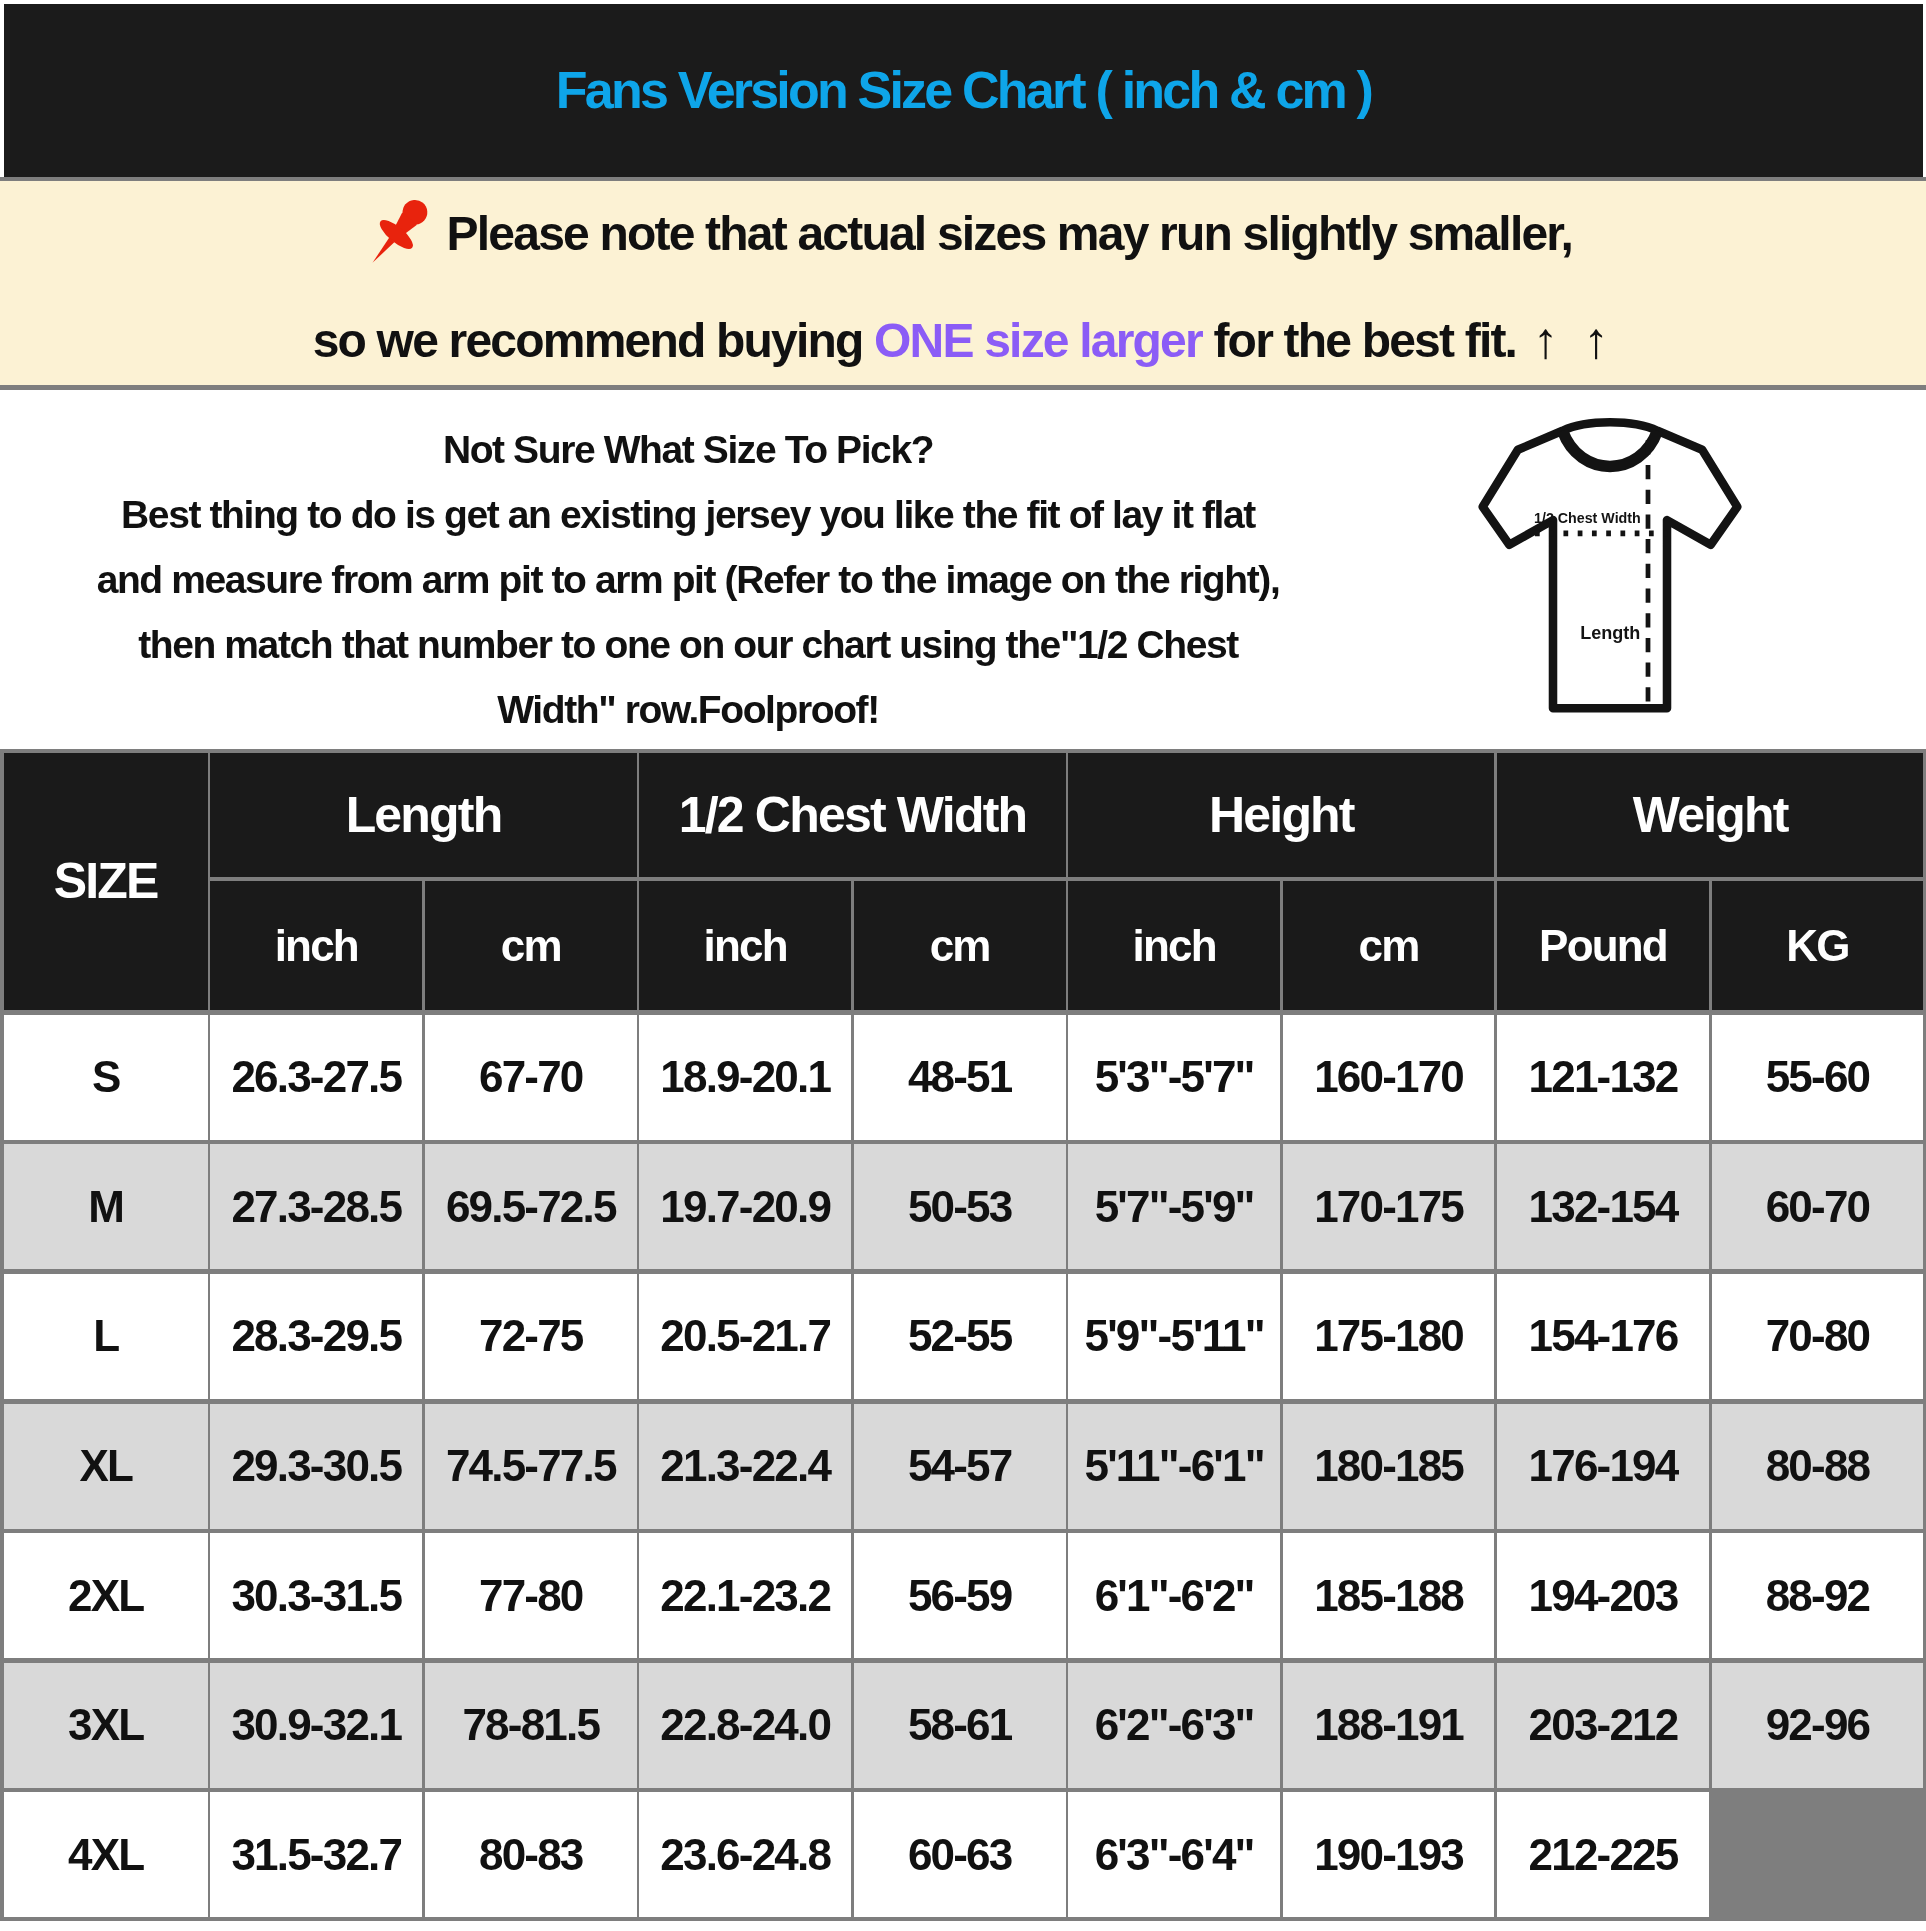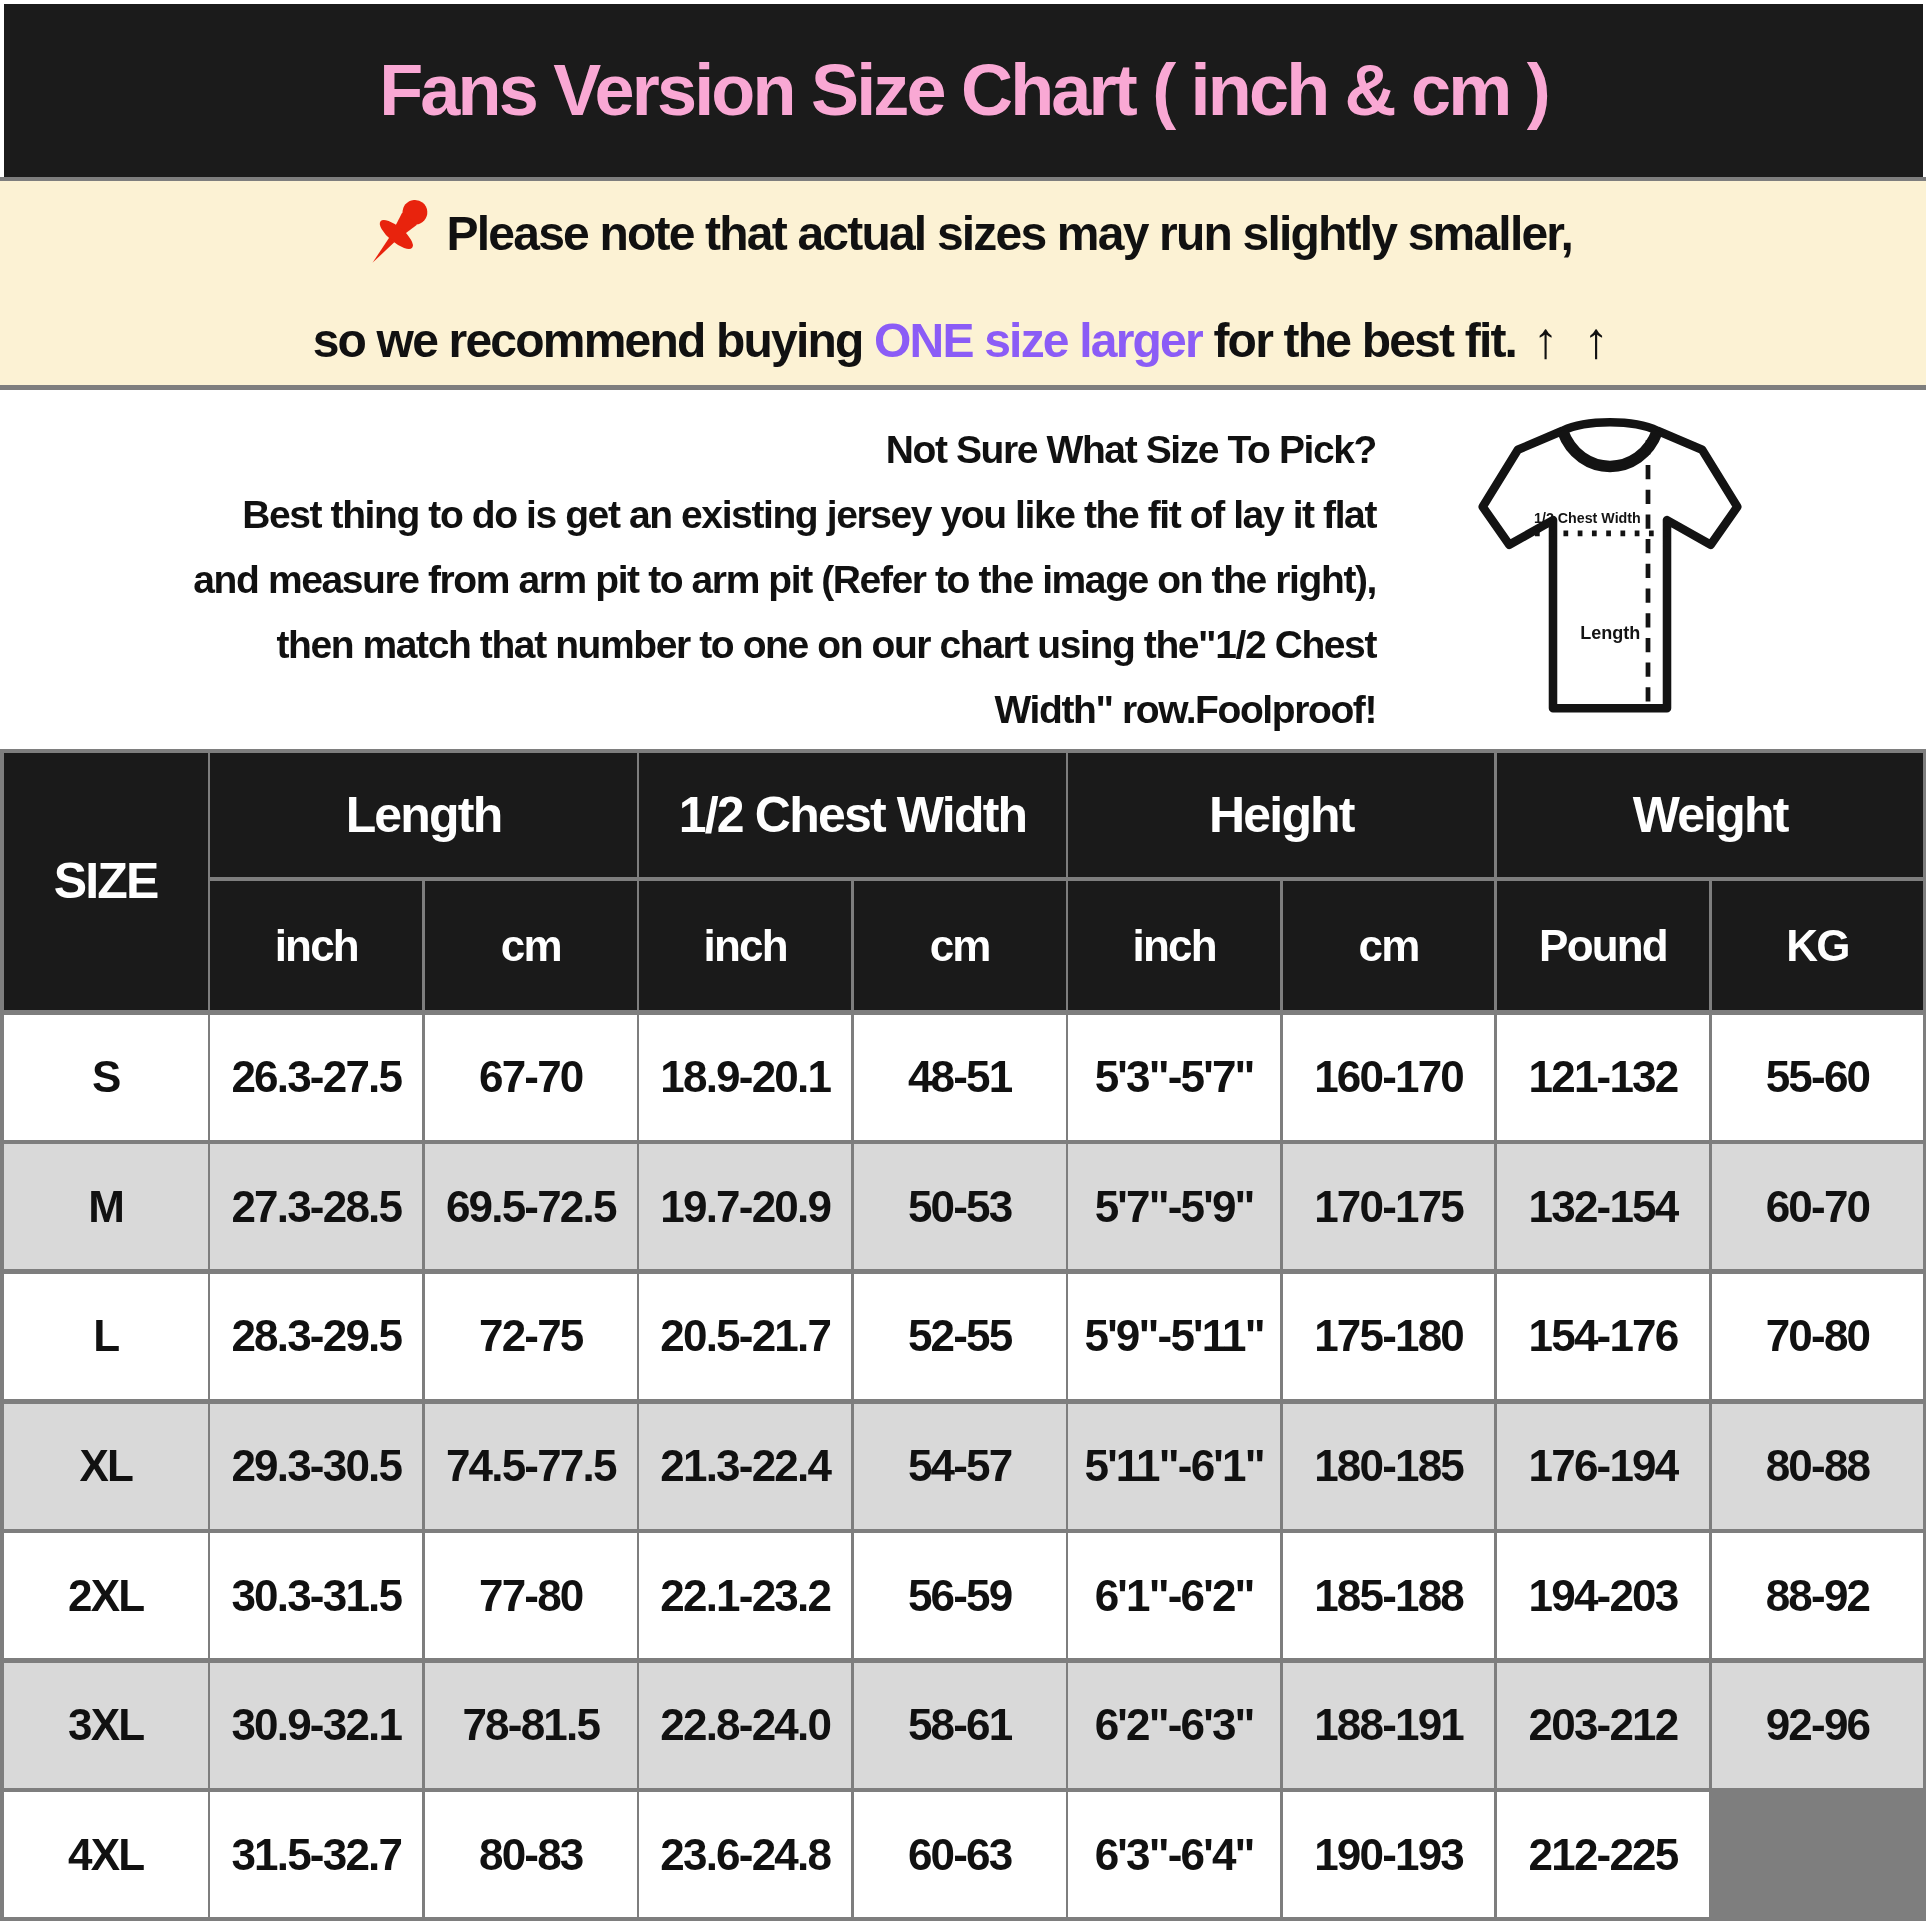--- a/index.html
+++ b/index.html
@@ -8,38 +8,38 @@
     position:relative; width:1927px; height:1931px; background:#ffffff;
     font-family:"Liberation Sans","DejaVu Sans",sans-serif; font-weight:bold; color:#111;
     padding-top:3.7px; overflow:hidden;
   }
   
   .title-bar{
     height:173px; margin:0 3.7px; background:#1b1b1b;
     display:flex; align-items:center; justify-content:center;
   }
   .title-bar h1{
-    color:#f9a8d4; font-size:72px; letter-spacing:-2.8px; font-weight:bold;
+    color:#0ea5e9; font-size:52px; letter-spacing:-2.8px; font-weight:bold;
   }
   .rule{ height:4.6px; background:#7e7e7e; }
   
   .notice{
     height:204px; background:#fcf2d4; text-align:center;
     display:flex; flex-direction:column; justify-content:center; gap:27px;
   }
   .notice p{ font-size:48px; letter-spacing:-1.8px; line-height:72px;
     display:flex; align-items:center; justify-content:center; }
   .notice .pin{ width:88px; height:88px; margin-right:3.7px; flex:0 0 auto; }
   .notice .red{ color:#8b5cf6; white-space:pre; }
   .notice .pre{ white-space:pre; }
   .notice .arrows{ margin-left:16.5px; letter-spacing:5.5px; font-size:51px; }
   
   .guide{ height:359px; display:flex; align-items:stretch; }
   .guide-text{
-    flex:1 1 auto; padding-top:27.5px; text-align:right;
+    flex:1 1 auto; padding-top:27.5px; text-align:center;
   }
   .guide-text p{ font-size:39px; letter-spacing:-1.4px; line-height:65px; }
   .tshirt{ flex:0 0 551px; display:flex; align-items:center; justify-content:center; padding-right:83px; }
   
   .size-table{
     background:#7e7e7e; padding:3.7px;
     display:grid;
     grid-template-columns:204px repeat(8,1fr);
     grid-template-rows:124px 129px repeat(7,125px);
     column-gap:2.8px; row-gap:4.6px;

